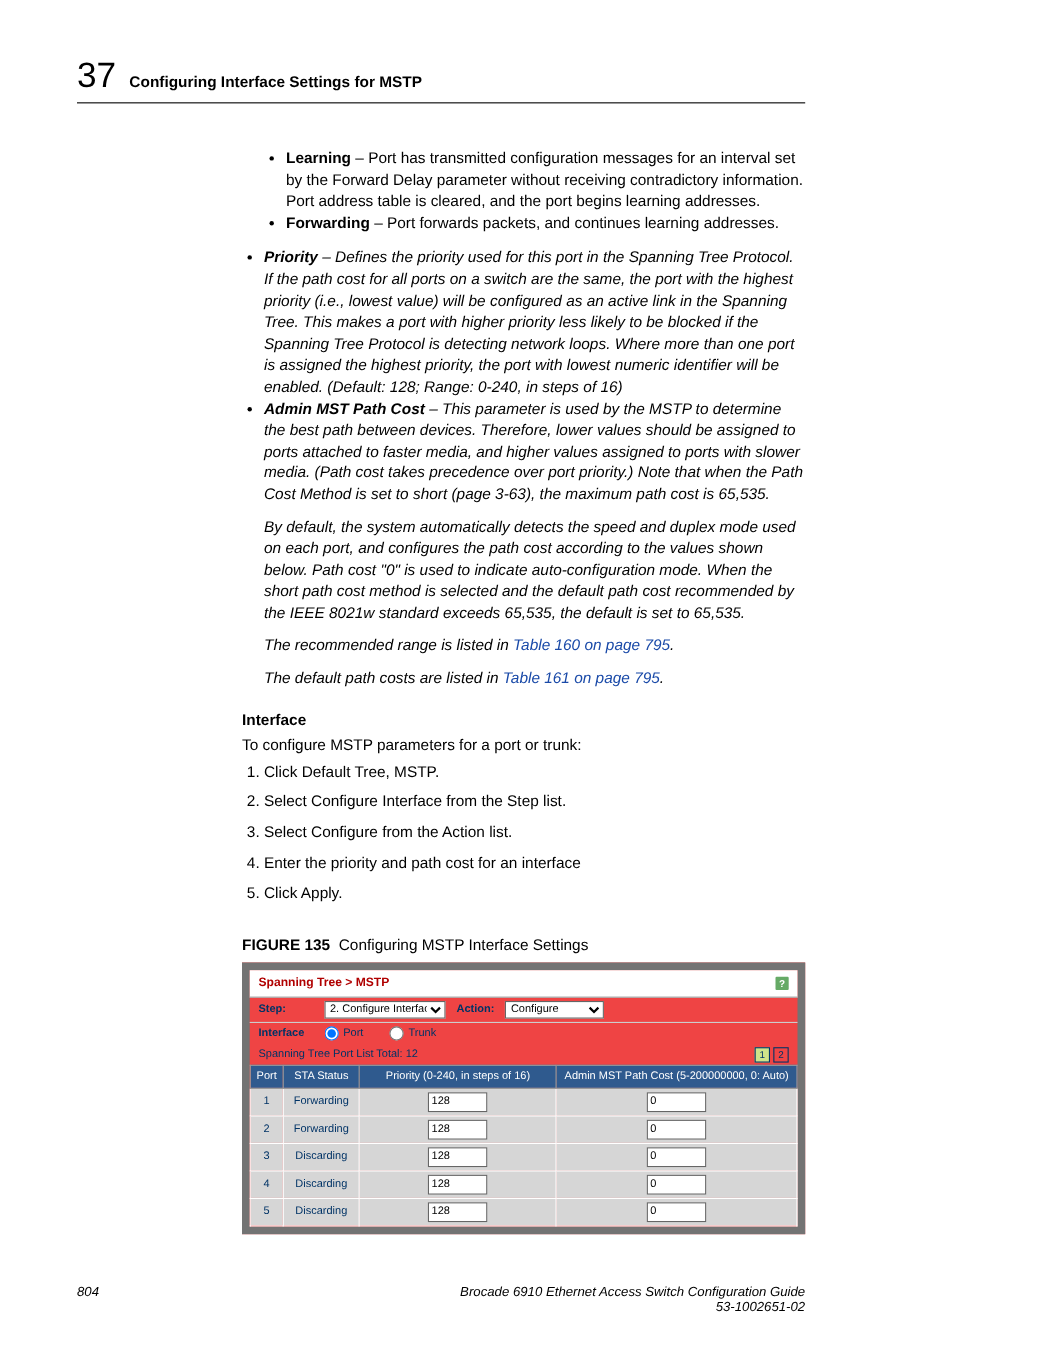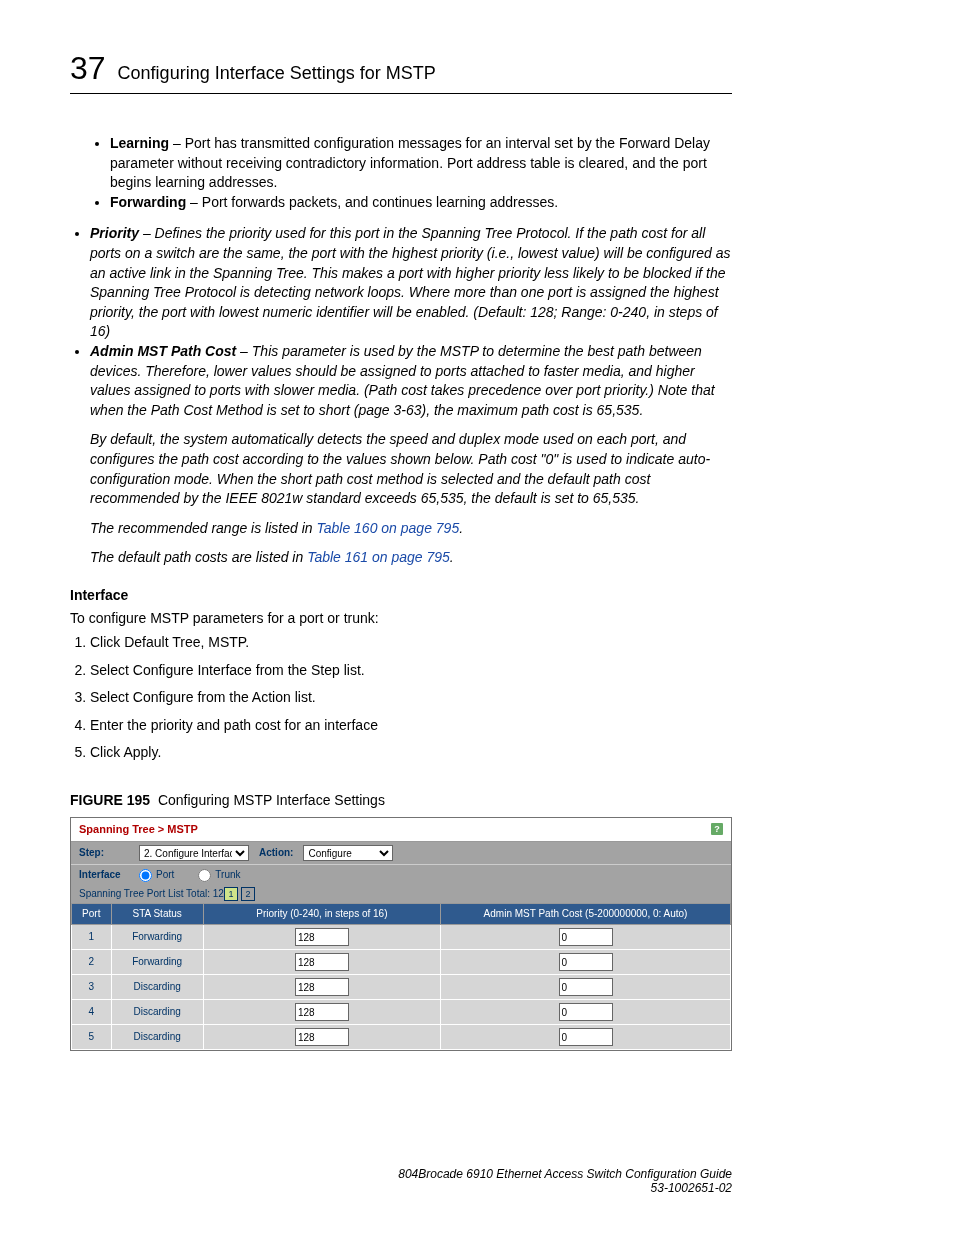--- a/index.html
+++ b/index.html
@@ -21,23 +21,25 @@
     gap: 12px;
     border-bottom: 1px solid #000;
     padding-bottom: 6px;
     margin-bottom: 40px;
   }
   .header .chap {
     font-size: 32px;
     font-weight: 400;
   }
   .header .title {
-    font-size: 18px;
+    font-size: 14px;
+    font-weight: bold;
   }
   .content {
+    margin-left: 150px;
     font-size: 14px;
     line-height: 1.4;
   }
   ul.bullet {
     list-style: disc;
     margin: 0 0 12px 0;
     padding-left: 20px;
     font-style: italic;
   }
   ul.inner {
@@ -66,22 +68,22 @@
   }
   .fig-caption {
     margin-top: 24px;
     margin-bottom: 6px;
     font-size: 14px;
   }
   .fig-caption .fignum { font-weight: bold; }
 
   
   .ui-shot {
-    border: 1px solid #737373;
-    background: #a3a3a3;
+    border: 7px solid #737373;
+    background: #ef4444;
     font-family: Arial, sans-serif;
   }
   .ui-shot .bc {
     background: #fff;
     padding: 4px 8px;
     font-size: 11px;
     font-weight: bold;
     color: #b00000;
     border-bottom: 1px solid #999;
     display: flex;
@@ -122,21 +124,21 @@
     gap: 4px;
     margin-right: 14px;
     font-size: 10px;
   }
   .radio input { margin: 0; }
   .listhead {
     padding: 2px 8px;
     font-size: 10px;
     color: #003366;
     display: flex;
-    justify-content: flex-start;
+    justify-content: space-between;
     align-items: center;
   }
   .listhead .pager {
     display: flex;
     gap: 3px;
   }
   .pager span {
     display: inline-block;
     width: 12px; height: 12px;
     border: 1px solid #003366;
@@ -176,21 +178,21 @@
     text-align: left;
     padding-left: 2px;
   }
 
   .footer {
     position: absolute;
     bottom: 40px;
     left: 70px;
     right: 70px;
     display: flex;
-    justify-content: flex-end;
+    justify-content: space-between;
     font-size: 12px;
     font-style: italic;
   }
   .footer .right { text-align: right; }
 </style>
 </head>
 <body>
 
 <div class="page">
   <div class="header">
@@ -228,21 +230,21 @@
     <div>To configure MSTP parameters for a port or trunk:</div>
     <ol>
       <li>Click Default Tree, MSTP.</li>
       <li>Select Configure Interface from the Step list.</li>
       <li>Select Configure from the Action list.</li>
       <li>Enter the priority and path cost for an interface</li>
       <li>Click Apply.</li>
     </ol>
 
     <div class="fig-caption">
-      <span class="fignum">FIGURE 195</span>&nbsp;&nbsp;<span>Configuring MSTP Interface Settings</span>
+      <span class="fignum">FIGURE 135</span>&nbsp;&nbsp;<span>Configuring MSTP Interface Settings</span>
     </div>
 
     <div class="ui-shot">
       <div class="bc">
         <span>Spanning Tree &gt; MSTP</span>
         <span class="help">?</span>
       </div>
       <div class="row">
         <span class="lbl">Step:</span>
         <select class="mini" style="width:110px">

